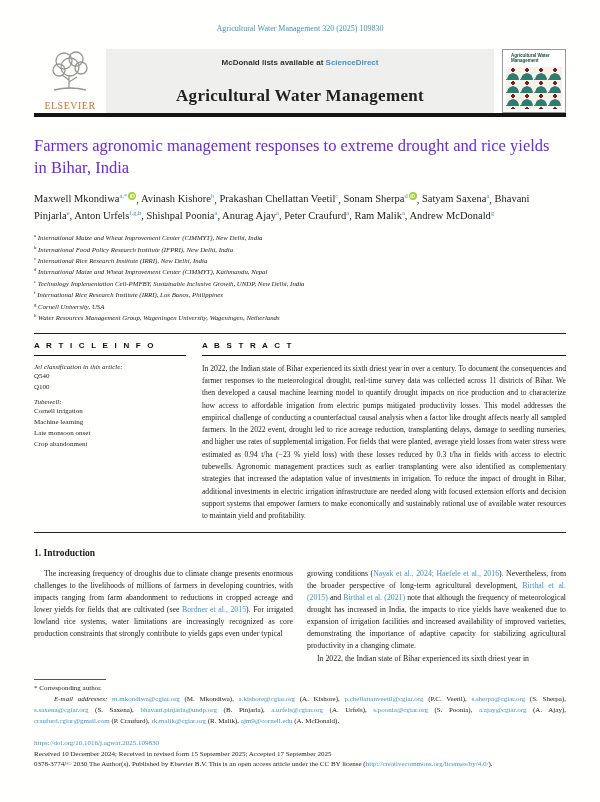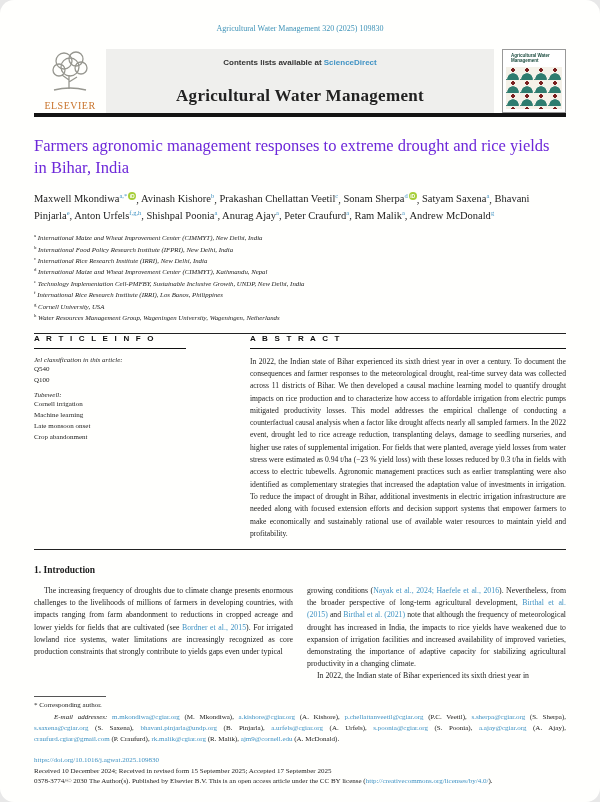--- a/index.html
+++ b/index.html
@@ -1,17 +1,17 @@
 <!DOCTYPE html>
 <html><head>
 <meta charset="utf-8">
 <style>
   html,body{margin:0;padding:0;background:#e8e8e8;}
   .page{width:600px;height:802px;margin:0 auto;background:#fffffd;box-sizing:border-box;
-        padding:24px 34px 0;font-family:"Liberation Serif",serif;color:#1c1c1c;overflow:hidden;position:relative;border-radius:14px;}
+        padding:24px 34px 0;font-family:"Liberation Serif",serif;color:#1c1c1c;overflow:hidden;position:relative;}
   .lnk{color:#4193c4;}
   
   .citation{text-align:center;font-size:8px;color:#3f93b8;margin-bottom:16px;}
   
   .header-row{display:flex;align-items:stretch;}
   .logo-block{width:72px;display:flex;flex-direction:column;align-items:center;justify-content:space-between;padding-bottom:2px;}
   .elsevier-label{font-family:"Liberation Serif",serif;font-size:10px;color:#c9742c;letter-spacing:.5px;margin-top:1px;}
   .center-box{flex:1;background:#efefed;text-align:center;padding:9px 4px 7px;display:flex;flex-direction:column;justify-content:space-between;}
   .contents-line{font-family:"Liberation Sans",sans-serif;font-size:8px;font-weight:bold;color:#333;}
   .journal-title{font-size:17px;color:#222;font-weight:600;letter-spacing:.3px;}
@@ -30,21 +30,21 @@
   .author-line{font-size:10.5px;line-height:1.55;margin-top:11px;}
   .asup{font-size:6.5px;color:#4193c4;}
   .orcid{display:inline-block;width:8px;height:8px;background:#a6ce39;color:#fff;border-radius:50%;
          font-size:5px;line-height:8px;text-align:center;font-family:"Liberation Sans",sans-serif;
          vertical-align:super;margin-left:1px;font-weight:bold;}
   .affil-block{margin-top:8px;}
   .affil{font-size:6.8px;line-height:1.5;color:#222;}
   .affil sup{font-size:4.8px;}
   hr.full{border:none;border-top:1px solid #222;margin:9px 0 0;}
   
-  .info-abs{display:flex;gap:48px;}
+  .info-abs{display:flex;margin-top:7px;}
   .info-col{width:152px;margin-right:16px;flex-shrink:0;}
   .abs-col{flex:1;}
   .sec-head{font-family:"Liberation Sans",sans-serif;font-weight:bold;font-size:8px;letter-spacing:2.2px;color:#111;}
   .head-rule{border:none;border-top:1.5px solid #111;margin:5px 0 7px;}
   .info-label{font-size:7px;font-style:italic;margin-top:6px;}
   .info-lines div{font-size:7px;line-height:1.55;}
   .abs-text{font-size:7.6px;line-height:1.62;text-align:justify;color:#1b1b1b;}
   
   .intro-head{font-size:9.5px;font-weight:bold;margin:15px 0 10px;}
   .two-col{display:flex;}
@@ -79,21 +79,21 @@
             <circle cx="11" cy="21" r="6"></circle>
             <circle cx="22" cy="18" r="9"></circle>
             <path d="M21 26 L21 40 M21 31 L14 26 M21 33 L29 28"></path>
             <path d="M6 41 Q22 37 38 41"></path>
           </g>
         </svg>
       </span>
       <div class="elsevier-label">ELSEVIER</div>
     </div>
     <div class="center-box">
-      <div class="contents-line"><span>Contents lists available at </span><span class="lnk">ScienceDirect</span></div>
+      <div class="contents-line"><span>McDonald lists available at </span><span class="lnk">ScienceDirect</span></div>
       <div class="journal-title">Agricultural Water Management</div>
     </div>
     <div class="cover-box">
       <div class="cover-title">Agricultural Water Management</div>
       <div class="cover-pattern"></div>
     </div>
   </div>
   <div class="black-bar"></div>
 
   <div class="art-title">Farmers agronomic management responses to extreme drought and rice yields in Bihar, India</div>

